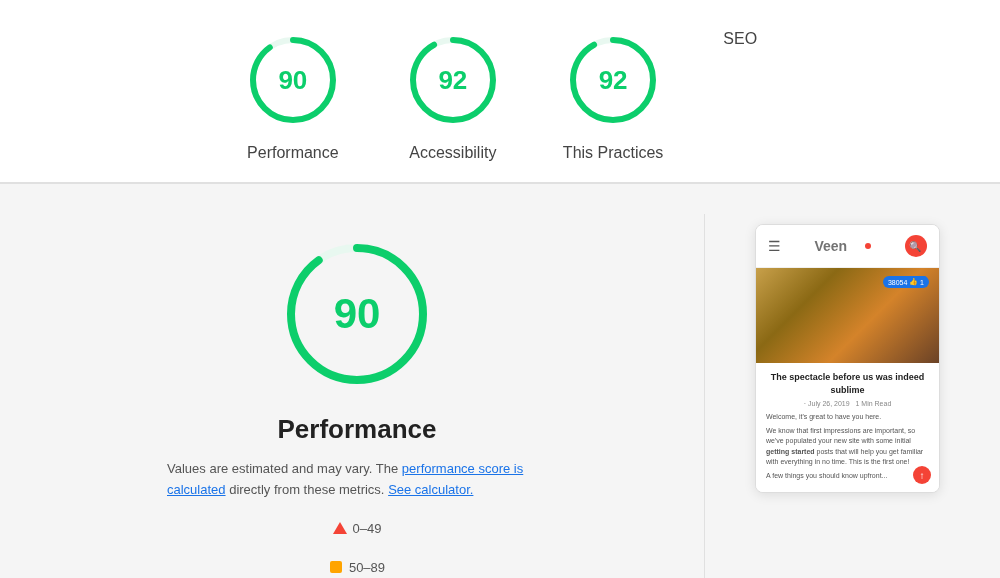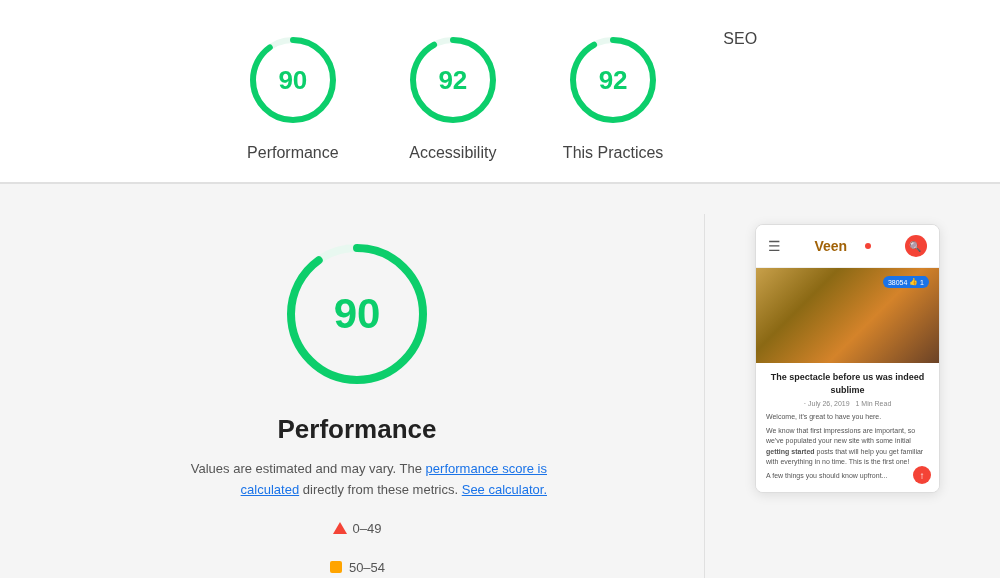--- a/index.html
+++ b/index.html
@@ -126,21 +126,21 @@
     .perf-title {
       font-size: 26px;
       font-weight: 600;
       color: #222;
       margin-bottom: 14px;
     }
 
     .perf-description {
       font-size: 13px;
       color: #555;
-      text-align: right;
+      text-align: left;
       line-height: 1.6;
       max-width: 380px;
     }
 
     .perf-description a {
       color: #1a73e8;
       text-decoration: underline;
     }
 
     .legend {
@@ -209,21 +209,21 @@
     }
 
     .phone-header-icon {
       font-size: 14px;
       color: #555;
     }
 
     .phone-title {
       font-size: 14px;
       font-weight: 700;
-      color: #a16207;
+      color: #737373;
       display: flex;
       align-items: center;
       gap: 18px;
     }
 
     .phone-title .dot {
       width: 6px;
       height: 6px;
       background: #f44336;
       border-radius: 50%;
@@ -397,21 +397,21 @@
       <div class="legend-item">
         <div class="legend-icon">
           <div class="triangle"></div>
         </div>
         <span>0–49</span>
       </div>
       <div class="legend-item">
         <div class="legend-icon">
           <div class="square"></div>
         </div>
-        <span>50–54</span>
+        <span>50–89</span>
       </div>
       <div class="legend-item">
         <div class="legend-icon">
           <div class="circle-dot"></div>
         </div>
         <span>60–100</span>
       </div>
     </div>
   </div>
 

